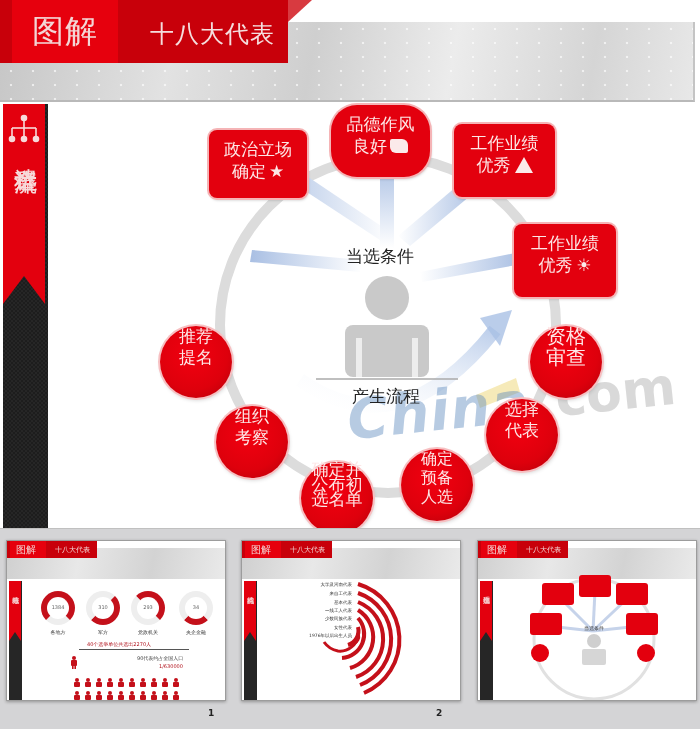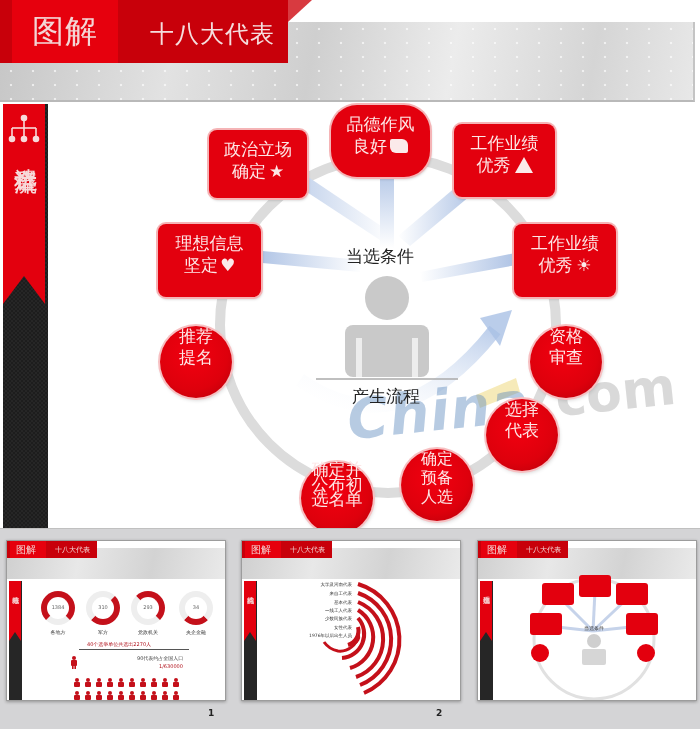--- a/index.html
+++ b/index.html
@@ -136,56 +136,58 @@
     <div><span>确定</span><span style="margin-left:3px;">★</span></div>
   </div>
   <div class="node-rect" style="left:331px;top:105px;width:99px;height:72px;border-radius:26px;">
     <div>品德作风</div>
     <div><span>良好</span><span style="display:inline-block;margin-left:3px;width:18px;height:14px;background:#fbeaea;border-radius:2px 6px 2px 6px;vertical-align:-1px;"></span></div>
   </div>
   <div class="node-rect" style="left:454px;top:124px;width:101px;height:73px;">
     <div>工作业绩</div>
     <div><span>优秀</span><span style="display:inline-block;margin-left:4px;width:0;height:0;border-left:9px solid transparent;border-right:9px solid transparent;border-bottom:16px solid #fbeaea;vertical-align:-2px;"></span></div>
   </div>
-  <div class="node-rect" style="left:158px;top:224px;width:103px;height:73px;">
-    <div>理想信息</div>
-    <div><span>坚定</span><span style="margin-left:2px;color:#fbeaea;">♥</span></div>
-  </div>
   <div class="node-rect" style="left:514px;top:224px;width:102px;height:73px;">
     <div>工作业绩</div>
     <div><span>优秀</span><span style="margin-left:4px;color:#fbeaea;">☀</span></div>
   </div>
 
   <div class="node-circle" style="left:160px;top:326px;width:72px;height:72px;font-size:17px;line-height:21px;">
     <div>
         <span style="display: block;">推荐</span>
         <span style="display: block;">提名</span>
       </div>
   </div>
+  <div class="node-circle" style="left:216px;top:406px;width:72px;height:72px;font-size:17px;line-height:21px;">
+    <div>
+        <span style="display: block;">组织</span>
+        <span style="display: block;">考察</span>
+      </div>
+  </div>
   <div class="node-circle" style="left:301px;top:462px;width:72px;height:72px;font-size:17px;line-height:15px;">
     <div>
         <span style="display: block;">确定并</span>
         <span style="display: block;">公布初</span>
         <span style="display: block;">选名单</span>
       </div>
   </div>
   <div class="node-circle" style="left:401px;top:449px;width:72px;height:72px;font-size:16px;line-height:19px;">
     <div>
         <span style="display: block;">确定</span>
         <span style="display: block;">预备</span>
         <span style="display: block;">人选</span>
       </div>
   </div>
   <div class="node-circle" style="left:486px;top:399px;width:72px;height:72px;font-size:17px;line-height:21px;">
     <div>
         <span style="display: block;">选择</span>
         <span style="display: block;">代表</span>
       </div>
   </div>
-  <div class="node-circle" style="left:530px;top:326px;width:72px;height:72px;font-size:17px;line-height:21px;">
+  <div class="node-circle" style="left:530px;top:326px;width:72px;height:72px;font-size:20px;line-height:21px;">
     <div>
         <span style="display: block;">资格</span>
         <span style="display: block;">审查</span>
       </div>
   </div>
 </div>
 
 <div class="thumbs">
 
   <div class="thumb" style="left:6px;">

